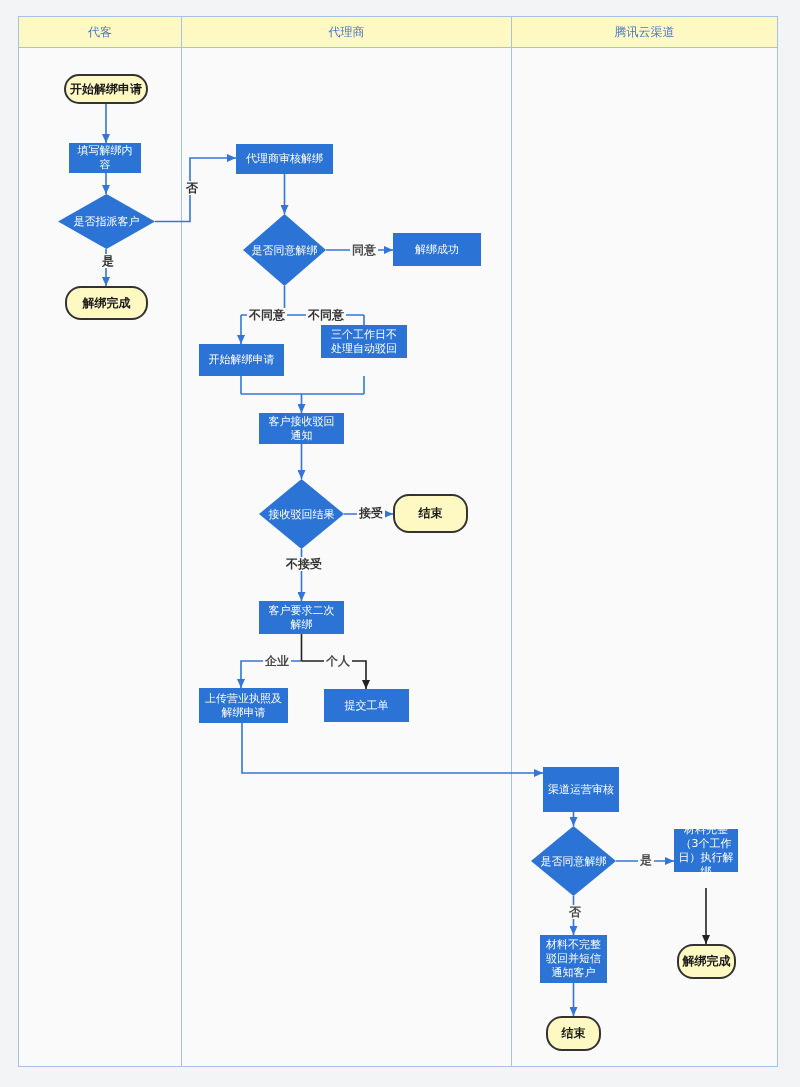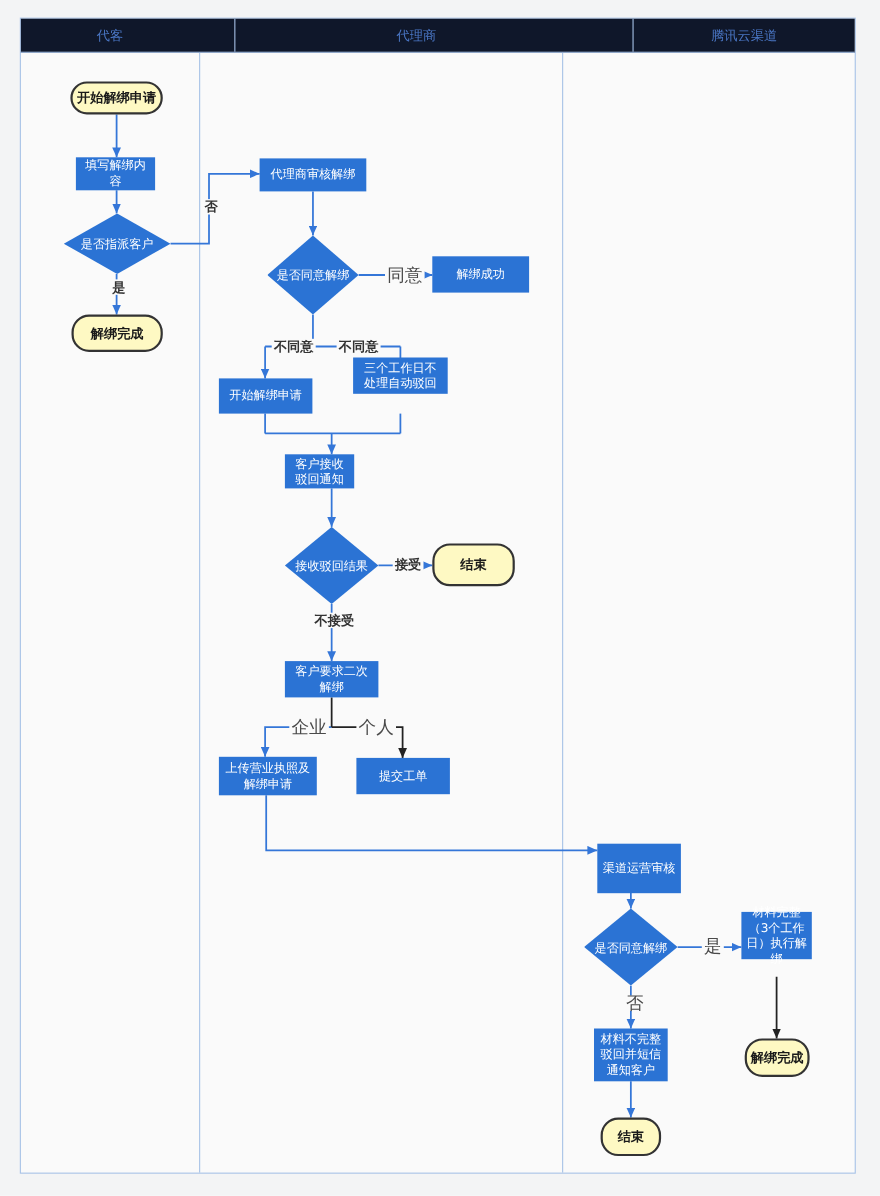--- a/index.html
+++ b/index.html
@@ -11,28 +11,28 @@
     -webkit-font-smoothing:antialiased;
   }
   .diagram{
     position:absolute;left:18px;top:16px;width:760px;height:1051px;
     background:#fafafa;
     border:1px solid #a6c1e6;
     box-sizing:border-box;
   }
   .lane-header{
     position:absolute;left:0;top:0;width:100%;height:31px;
-    background:#0f172a;border-bottom:1px solid #a6c1e6;box-sizing:border-box;
+    background:#fef9c3;border-bottom:1px solid #a6c1e6;box-sizing:border-box;
     display:flex;
   }
   .lane-cell{
     display:flex;align-items:center;justify-content:center;
     color:#4a76c4;font-size:12px;box-sizing:border-box;
   }
-  .lane-cell + .lane-cell{border-left:1px solid #a6c1e6;margin-left:32px;}
+  .lane-cell + .lane-cell{border-left:1px solid #a6c1e6;}
   .lc1{width:162px;}
   .lc2{width:330px;}
   .lc3{width:266px;flex:1;}
   .vdiv{
     position:absolute;top:31px;bottom:0;width:1px;background:#a6c1e6;
   }
   svg.wires{position:absolute;left:0;top:0;width:760px;height:1051px;}
   .node{
     position:absolute;box-sizing:border-box;
     display:flex;align-items:center;justify-content:center;
@@ -48,21 +48,21 @@
     color:#1a1a1a;font-weight:bold;font-size:12px;
   }
   .diamond{
     background:#2b73d4;color:#ffffff;font-size:11px;line-height:13px;
     clip-path:polygon(50% 0,100% 50%,50% 100%,0 50%);
   }
   .elabel{
     position:absolute;font-size:12px;font-weight:600;color:#333333;
     background:#fafafa;padding:0 2px;line-height:14px;white-space:nowrap;
   }
-  .elabel.soft{font-weight:400;color:#4a4a4a;font-size:16px;}
+  .elabel.soft{font-weight:700;color:#4a4a4a;font-size:12px;}
 </style>
 </head>
 <body>
 
 <div class="diagram">
 
   <div class="vdiv" style="left:162px;"></div>
   <div class="vdiv" style="left:492px;"></div>
 
   <div class="lane-header">
@@ -133,21 +133,21 @@
     </div>
   <div class="node rect" style="left:374px;top:216px;width:88px;height:33px;">
       <span>解绑成功</span>
     </div>
   <div class="node rect" style="left:180px;top:327px;width:85px;height:32px;">
       <span>开始解绑申请</span>
     </div>
   <div class="node rect" style="left:302px;top:308px;width:86px;height:33px;">
       <span>三个工作日不处理自动驳回</span>
     </div>
-  <div class="node rect" style="left:240px;top:396px;width:63px;height:31px;">
+  <div class="node rect" style="left:240px;top:396px;width:85px;height:31px;">
       <span>客户接收驳回通知</span>
     </div>
   <div class="node diamond" style="left:240px;top:462px;width:85px;height:70px;">
       <span>接收驳回结果</span>
     </div>
   <div class="node terminal" style="left:374px;top:477px;width:75px;height:39px;">
       <span>结束</span>
     </div>
   <div class="node rect" style="left:240px;top:584px;width:85px;height:33px;">
       <span>客户要求二次解绑</span>

